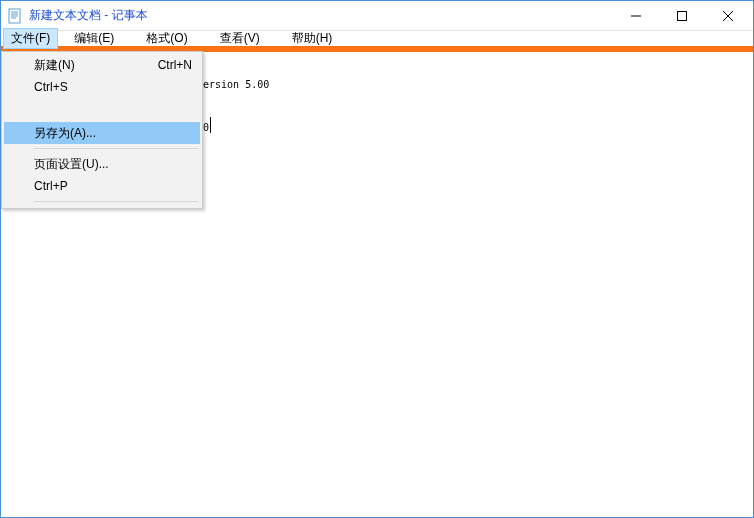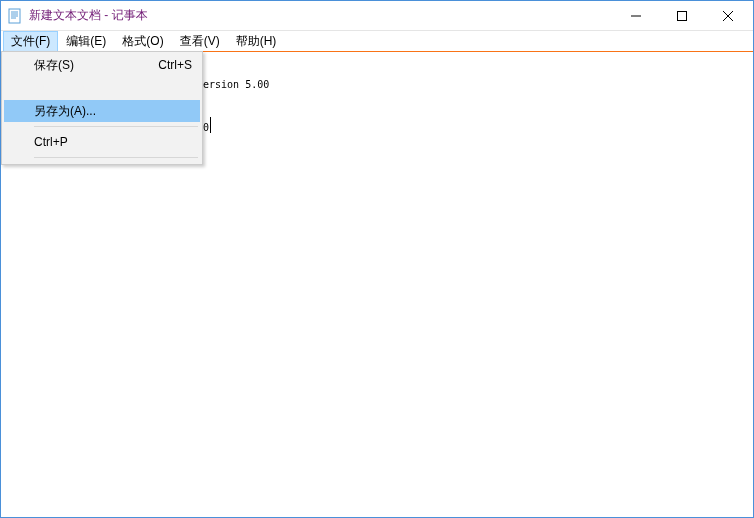--- a/index.html
+++ b/index.html
@@ -20,39 +20,39 @@
     align-items: center;
     padding: 0 2px 0 6px;
     border-bottom: 1px solid #e5e5e5;
   }
   .app-icon {
     width: 16px; height: 16px;
     margin-right: 6px;
     display: flex; align-items:center; justify-content:center;
   }
   .app-icon svg { width:16px; height:16px; }
-  .title-text { flex: 0 0 auto; color: #701a75; }
+  .title-text { flex: 0 0 auto; color: #1d4ed8; }
   .title-spacer { flex: 1 1 auto; }
   .win-controls { display: flex; height: 100%; }
   .win-btn {
     width: 46px; height: 100%;
     display: flex; align-items: center; justify-content: center;
     color: #000;
   }
   .win-btn svg { width: 10px; height: 10px; }
   .menubar {
     height: 21px;
     background: #fff;
     display: flex;
     align-items: center;
-    border-bottom: 1px solid #f97316;
+    border-bottom: 6px solid #f97316;
     padding: 0 2px;
   }
   .menu-item {
-    padding: 2px 8px;
+    padding: 2px 16px;
     cursor: default;
   }
   .menu-item.active {
     background: #cce8ff;
     border: 1px solid #99d1ff;
     padding: 1px 7px;
   }
   .content {
     position: relative;
     width: 100%;
@@ -146,25 +146,32 @@
   <div class="menu-item">帮助(H)</div>
 </div>
 
 <div class="content">
   <span class="text-line" style="padding-left:198px;">ersion 5.00</span>
   <span class="text-line" style="padding-left:198px;"><span>0</span><span class="caret"></span></span>
 </div>
 
 <div class="dropdown">
   <div class="dd-item">
-    <span class="dd-label">保存(S)</span>
+    <span class="dd-label">新建(N)</span>
+    <span class="dd-shortcut">Ctrl+N</span>
+  </div>
+  <div class="dd-item">
     <span class="dd-shortcut">Ctrl+S</span>
   </div>
   <div class="dd-item highlight">
     <span class="dd-label">另存为(A)...</span>
     <span class="dd-shortcut"></span>
   </div>
   <div class="dd-sep"></div>
   <div class="dd-item">
+    <span class="dd-label">页面设置(U)...</span>
+    <span class="dd-shortcut"></span>
+  </div>
+  <div class="dd-item">
     <span class="dd-shortcut">Ctrl+P</span>
   </div>
   <div class="dd-sep"></div>
 </div>
 
 </body></html>

